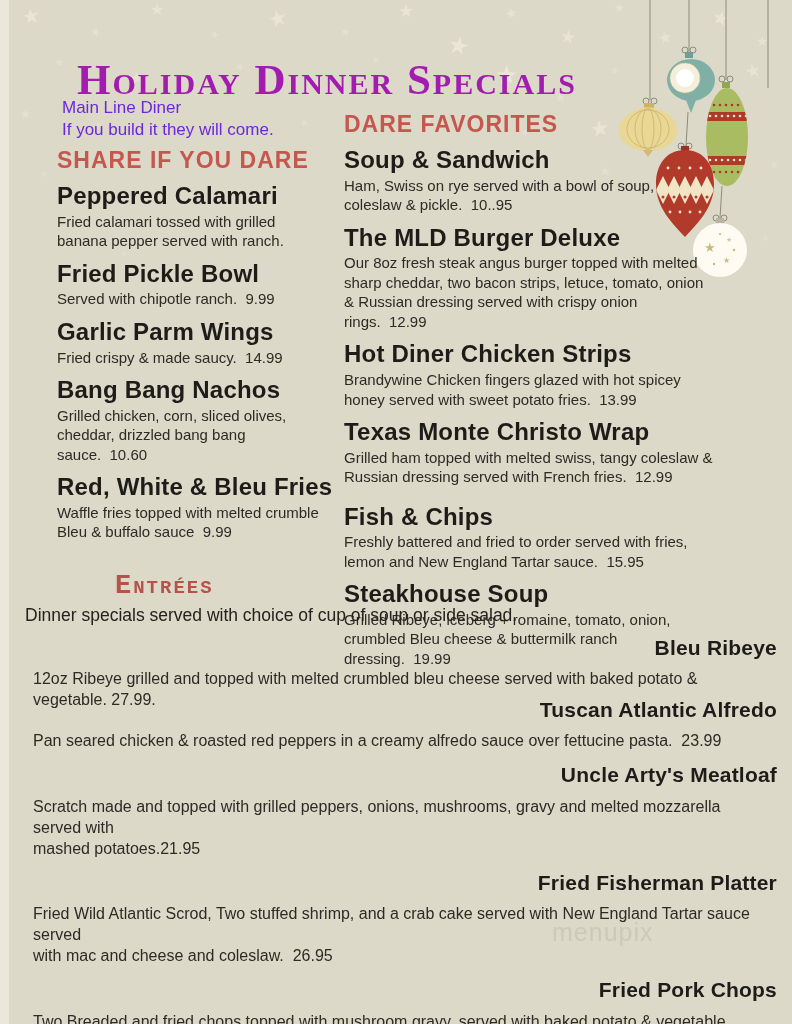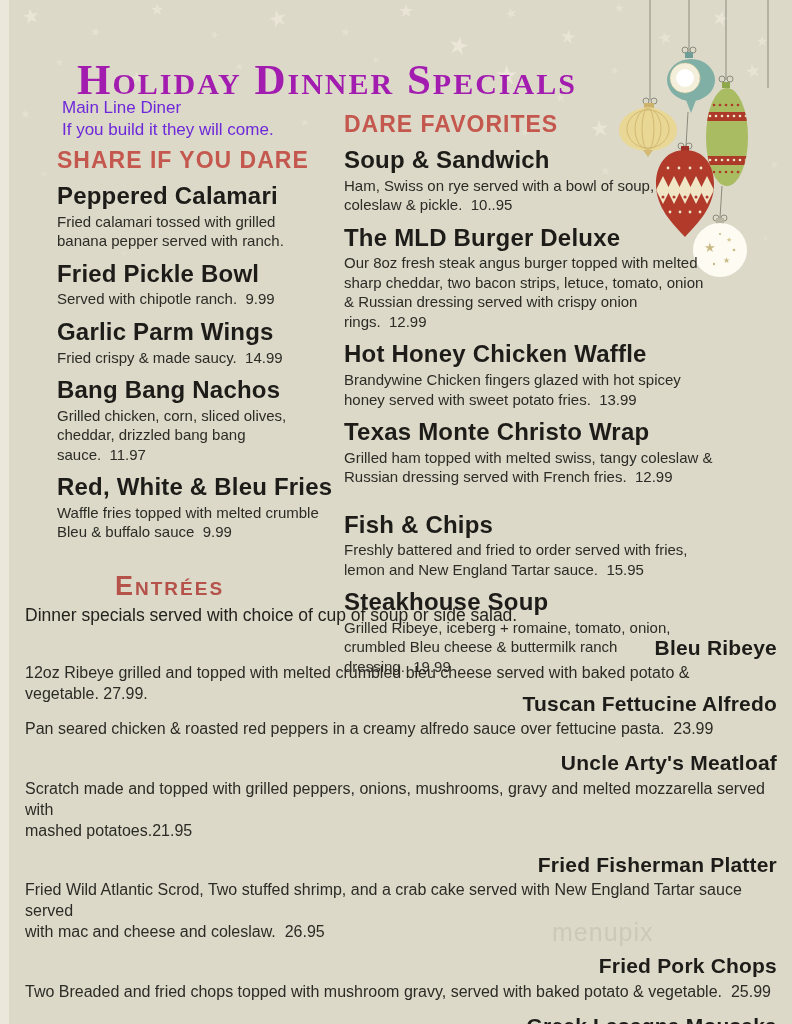--- a/index.html
+++ b/index.html
@@ -26,33 +26,33 @@
   .sec-heading{
     font-size:23px;font-weight:bold;color:#c4584e;letter-spacing:1px;
     margin:0 0 9px 0;line-height:1.1;white-space:nowrap;
   }
   .item{margin-bottom:9px;}
   .item h3{
     font-size:24px;font-weight:bold;margin:0 0 2px 0;line-height:1.15;
     letter-spacing:0.2px;color:#1d1c18;white-space:nowrap;
   }
   .item p{font-size:15px;margin:0;line-height:1.3;white-space:pre-wrap;color:#2c2b25;}
-  .gap-lg{margin-top:24px;}
+  .gap-lg{margin-top:16px;}
   .entrees{position:absolute;left:25px;top:572px;width:752px;z-index:2;}
   .entrees-heading{
-    font-family:Liberation Sans, sans-serif;font-variant:small-caps;font-weight:600;
+    font-family:Liberation Mono, monospace;font-variant:small-caps;font-weight:600;
     font-size:27px;letter-spacing:2px;color:#b5524a;margin:0 0 3px 90px;line-height:1.1;
   }
   .entrees-note{font-size:17.5px;margin:0 0 9px 0;color:#23221c;}
   .entree{margin-bottom:11px;}
   .entree h3{
     font-size:21px;font-weight:bold;margin:0 0 2px 0;line-height:1.2;
     letter-spacing:0.2px;color:#1d1c18;white-space:nowrap;text-align:right;
   }
-  .entree p{font-size:16px;margin:0;line-height:1.32;white-space:pre-wrap;color:#2c2b25;}
+  .entree p{font-size:16px;margin:8px;line-height:1.32;white-space:pre-wrap;color:#2c2b25;}
   .overlap{margin-top:-24px;position:relative;}
   .watermark{
     position:absolute;left:552px;top:918px;z-index:1;
     font-size:25px;letter-spacing:1px;color:#c8c4b4;opacity:0.75;
   }
 </style>
 </head>
 <body>
 
 <div class="page">
@@ -241,21 +241,21 @@
       <p>Served with chipotle ranch.  9.99</p>
     </div>
     <div class="item">
       <h3>Garlic Parm Wings</h3>
       <p>Fried crispy &amp; made saucy.  14.99</p>
     </div>
     <div class="item">
       <h3>Bang Bang Nachos</h3>
       <p>Grilled chicken, corn, sliced olives,
 cheddar, drizzled bang bang
-sauce.  11.97</p>
+sauce.  10.60</p>
     </div>
     <div class="item">
       <h3>Red, White &amp; Bleu Fries</h3>
       <p>Waffle fries topped with melted crumble
 Bleu &amp; buffalo sauce  9.99</p>
     </div>
   </div>
 
   <div class="col-right">
     <h2 class="sec-heading">DARE FAVORITES</h2>
@@ -266,21 +266,21 @@
 coleslaw &amp; pickle.  10..95</p>
     </div>
     <div class="item">
       <h3>The MLD Burger Deluxe</h3>
       <p>Our 8oz fresh steak angus burger topped with melted
 sharp cheddar, two bacon strips, letuce, tomato, onion
 &amp; Russian dressing served with crispy onion
 rings.  12.99</p>
     </div>
     <div class="item">
-      <h3>Hot Honey Chicken Waffle</h3>
+      <h3>Hot Diner Chicken Strips</h3>
       <p>Brandywine Chicken fingers glazed with hot spicey
 honey served with sweet potato fries.  13.99</p>
     </div>
     <div class="item">
       <h3>Texas Monte Christo Wrap</h3>
       <p>Grilled ham topped with melted swiss, tangy coleslaw &amp;
 Russian dressing served with French fries.  12.99</p>
     </div>
     <div class="item gap-lg">
       <h3>Fish &amp; Chips</h3>
@@ -298,21 +298,21 @@
   <div class="entrees">
     <h2 class="entrees-heading">Entrées</h2>
     <p class="entrees-note">Dinner specials served with choice of cup of soup or side salad.</p>
 
     <div class="entree">
       <h3>Bleu Ribeye</h3>
       <p>12oz Ribeye grilled and topped with melted crumbled bleu cheese served with baked potato &amp;
 vegetable. 27.99.</p>
     </div>
     <div class="entree overlap">
-      <h3>Tuscan Fettucine Alfredo</h3>
+      <h3>Tuscan Atlantic Alfredo</h3>
       <p>Pan seared chicken &amp; roasted red peppers in a creamy alfredo sauce over fettucine pasta.  23.99</p>
     </div>
     <div class="entree">
       <h3>Uncle Arty's Meatloaf</h3>
       <p>Scratch made and topped with grilled peppers, onions, mushrooms, gravy and melted mozzarella served with
 mashed potatoes.21.95</p>
     </div>
     <div class="entree">
       <h3>Fried Fisherman Platter</h3>
       <p>Fried Wild Atlantic Scrod, Two stuffed shrimp, and a crab cake served with New England Tartar sauce served

